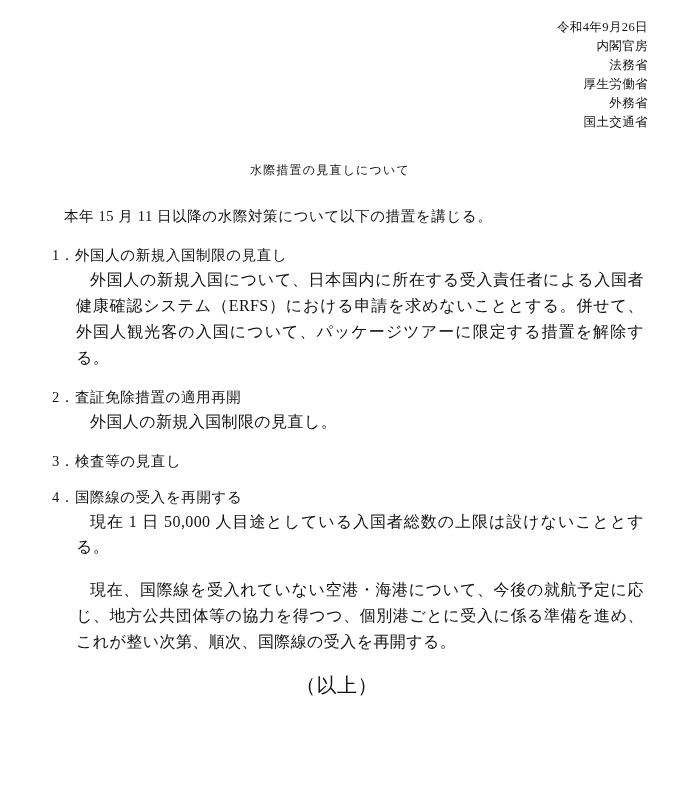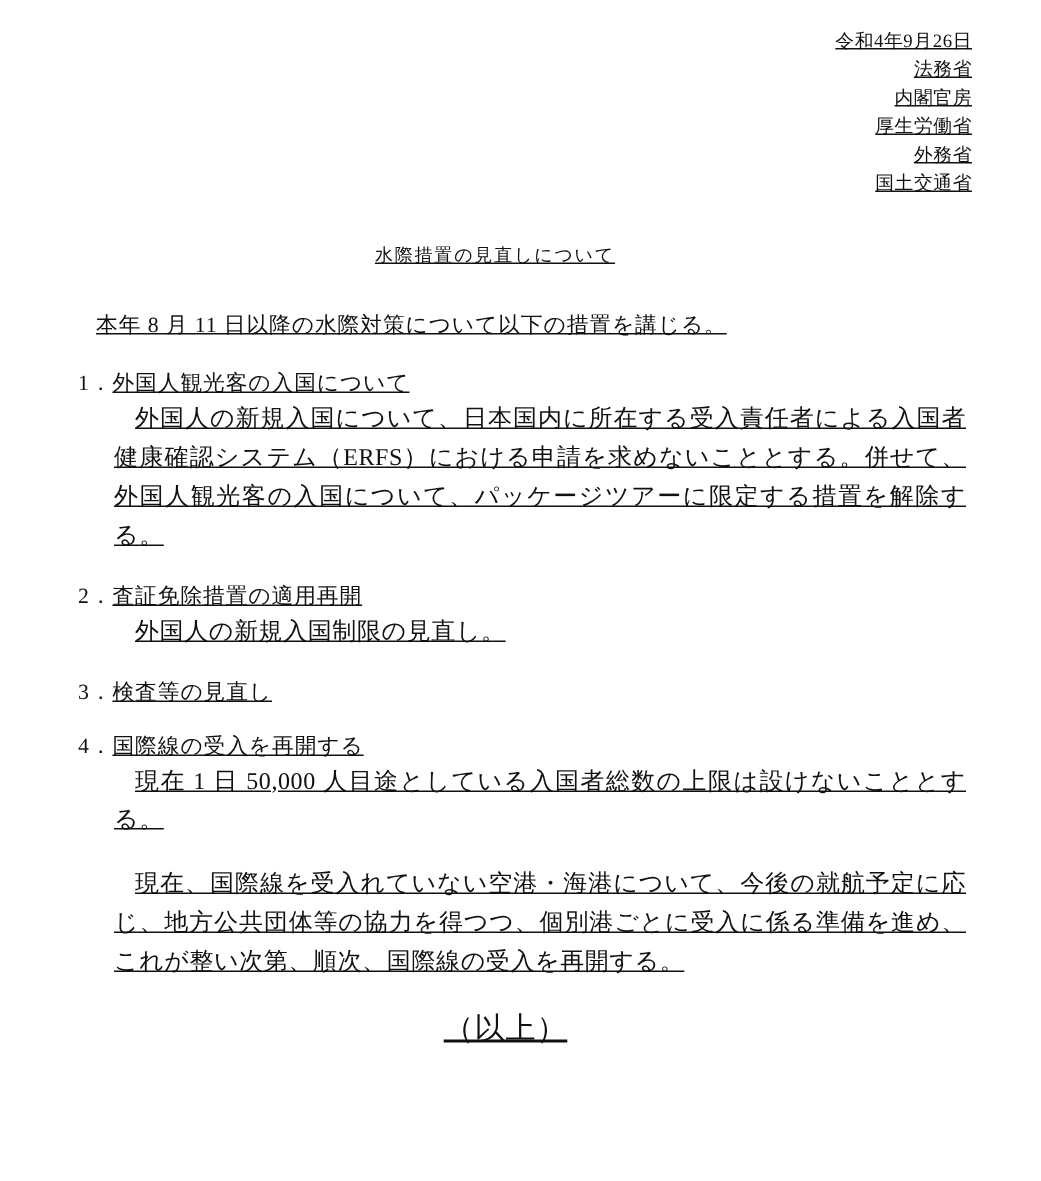--- a/index.html
+++ b/index.html
@@ -12,21 +12,20 @@
     height: 787px;
     font-family: "Liberation Serif", "DejaVu Serif", serif;
     color: #111111;
   }
   .page {
     position: relative;
     width: 694px;
     height: 787px;
     box-sizing: border-box;
     padding: 18px 46px 10px 46px;
-    text-decoration: underline;
   }
   .header-block {
     text-align: right;
     font-size: 12.5px;
     line-height: 1.52;
     letter-spacing: 0.4px;
   }
   .header-block div {
     white-space: nowrap;
   }
@@ -76,34 +75,34 @@
     padding-right: 20px;
   }
 </style>
 </head>
 <body>
 
 <div class="page">
 
   <div class="header-block">
     <div>令和4年9月26日</div>
+    <div>内閣官房</div>
     <div>法務省</div>
-    <div>内閣官房</div>
     <div>厚生労働省</div>
     <div>外務省</div>
     <div>国土交通省</div>
   </div>
 
   <div class="doc-title">水際措置の見直しについて</div>
 
-  <p class="lead">本年 8 月 11 日以降の水際対策について以下の措置を講じる。</p>
+  <p class="lead">本年 15 月 11 日以降の水際対策について以下の措置を講じる。</p>
 
   <div class="section">
     <div class="sec-head">
-      <span class="sec-num">1．</span><span>外国人観光客の入国について</span>
+      <span class="sec-num">1．</span><span>外国人の新規入国制限の見直し</span>
     </div>
     <div class="sec-body">
       <span class="indent-first">外国人の新規入国について、日本国内に所在する受入責任者による入国者健康確認システム（ERFS）における申請を求めないこととする。併せて、外国人観光客の入国について、パッケージツアーに限定する措置を解除する。</span>
     </div>
   </div>
 
   <div class="section">
     <div class="sec-head">
       <span class="sec-num">2．</span><span>査証免除措置の適用再開</span>
     </div>

